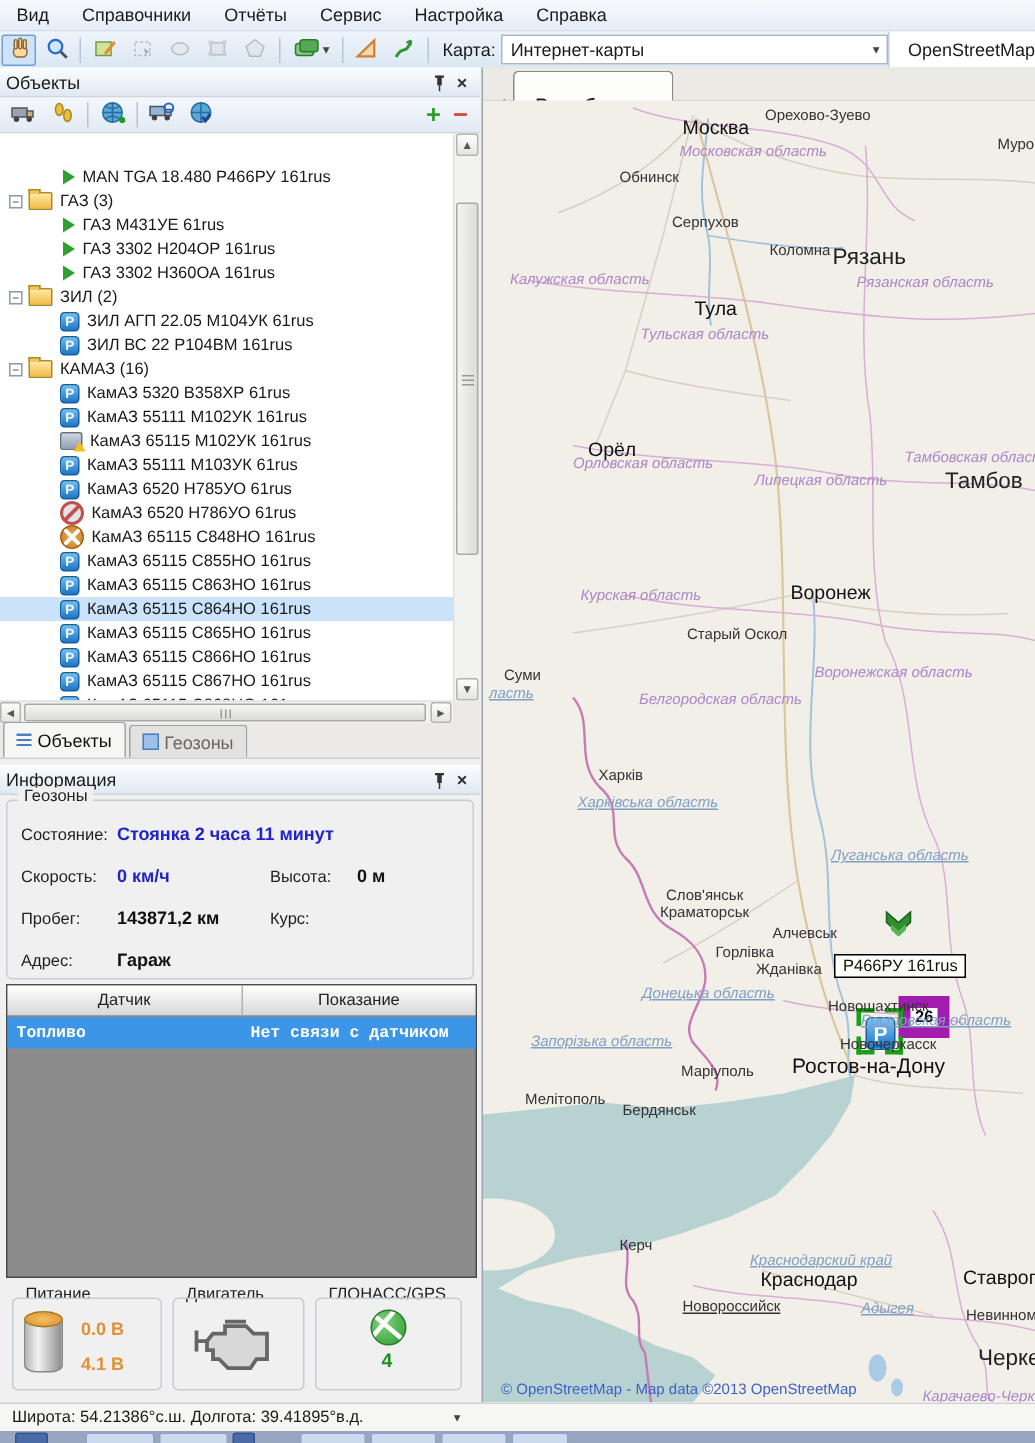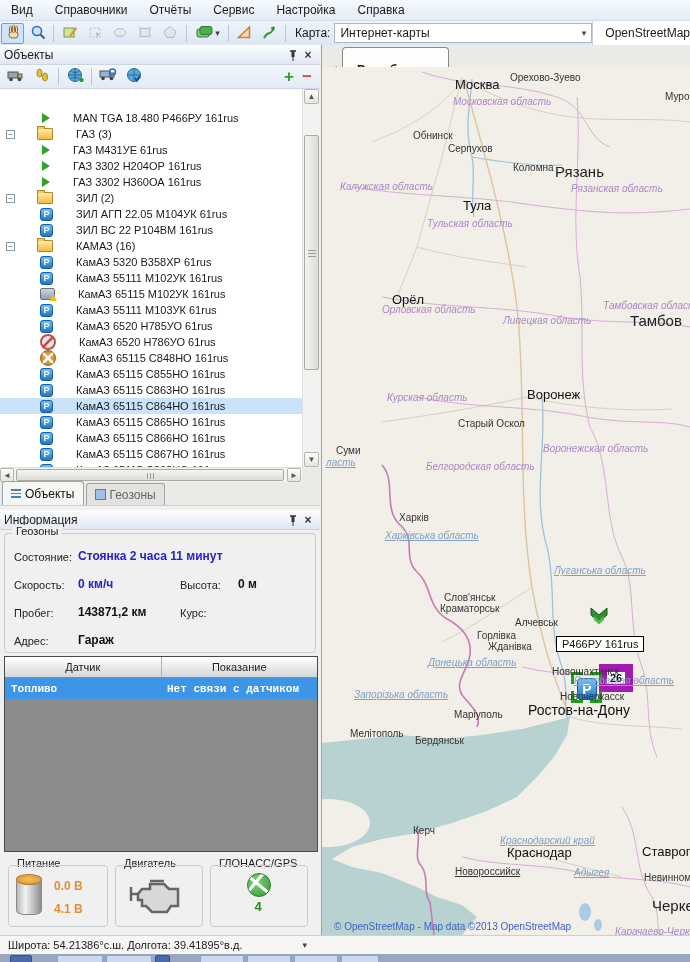--- a/index.html
+++ b/index.html
@@ -30,21 +30,21 @@
   .pin-btn,.close-btn{width:16px;height:14px;display:flex;align-items:center;justify-content:center;color:#333;}
   .close-btn{font-weight:bold;font-size:12px;}
   .obj-toolbar{position:absolute;left:0;top:20px;width:320px;height:24px;display:flex;align-items:center;
                background:linear-gradient(#f4f8fc,#e2eaf4);border-bottom:1px solid #cdd6e0;padding-left:3px;box-sizing:border-box;}
   .obj-toolbar .spacer{flex:1;}
   .plus-btn{color:#2ea02e;font-size:17px;font-weight:bold;width:18px;text-align:center;}
   .minus-btn{color:#d24a3a;font-size:17px;font-weight:bold;width:18px;text-align:center;margin-right:4px;}
   
   .tree{position:absolute;left:0;top:44px;width:302px;height:378px;background:#fff;overflow:hidden;}
   .tree-inner{position:absolute;left:0;top:21px;width:100%;}
-  .tree-row{height:16px;display:flex;align-items:center;font-size:11px;white-space:nowrap;gap:18px;}
+  .tree-row{height:16px;display:flex;align-items:center;font-size:11px;white-space:nowrap;}
   .tree-row.ind1{padding-left:6px;}
   .tree-row.ind2{padding-left:40px;}
   .tree-row.sel{background:#cbe3fa;}
   .tree-row .tl{margin-left:5px;}
   .expander{width:9px;height:9px;border:1px solid #8899aa;background:#fff;font-size:8px;line-height:7px;text-align:center;
             margin-right:4px;color:#444;box-sizing:border-box;}
   .ic-folder{width:14px;height:10px;background:linear-gradient(#ffe9a8,#f0bc44);border:1px solid #b08820;border-radius:1px;position:relative;}
   .ic-folder::before{content:'';position:absolute;top:-3px;left:-1px;width:6px;height:2px;background:#f4c856;border:1px solid #b08820;border-bottom:none;}
   .ic-arrow{width:0;height:0;border-left:8px solid #2fa12f;border-top:5px solid transparent;border-bottom:5px solid transparent;margin-left:2px;}
   .ic-p{width:13px;height:13px;background:linear-gradient(#6fc0f0,#1d76c8);border:1px solid #15609f;border-radius:3px;
@@ -550,21 +550,21 @@
       <div class="bracket" style="left:268px;top:605px;border-left:none;border-bottom:none"></div>
       <div class="bracket" style="left:249px;top:624px;border-right:none;border-top:none"></div>
       <div class="bracket" style="left:268px;top:624px;border-left:none;border-top:none"></div>
       <div class="pmark">P</div>
 
       <div class="attribution">© OpenStreetMap - Map data ©2013 OpenStreetMap</div>
     <div class="ml lg" style="left: 133px; top: 10px;">Москва</div>
         <div class="ml sm" style="left: 188px; top: 5px;">Орехово-Зуево</div>
         <div class="ml sm" style="left: 343px; top: 24px;">Муром</div>
         <div class="ml obl" style="left: 131px; top: 29px;">Московская область</div>
-        <div class="ml sm" style="left: 91px; top: 63px;">Обнинск</div>
+        <div class="ml sm" style="left: 91px; top: 46px;">Обнинск</div>
         <div class="ml sm" style="left: 126px; top: 76px;">Серпухов</div>
         <div class="ml sm" style="left: 191px; top: 63px; margin-top: 32px;">Коломна</div>
         <div class="ml md" style="left: 233px; top: 96px;">Рязань</div>
         <div class="ml obl" style="left: 18px; top: 114px; text-align: center;">Калужская область</div>
         <div class="ml lg" style="left: 141px; top: 131px;">Тула</div>
         <div class="ml obl" style="left: 105px; top: 151px;">Тульская область</div>
         <div class="ml obl" style="left: 249px; top: 116px;">Рязанская область</div>
         <div class="ml lg" style="left: 70px; top: 225px;">Орёл</div>
         <div class="ml obl" style="left: 60px; top: 237px;">Орловская область</div>
         <div class="ml obl" style="left: 181px; top: 248px;">Липецкая область</div>
@@ -577,21 +577,21 @@
         <div class="ml sm" style="left: 14px; top: 378px;">Суми</div>
         <div class="ml oblb" style="left: 4px; top: 390px;">ласть</div>
         <div class="ml obl" style="left: 104px; top: 394px;">Белгородская область</div>
         <div class="ml sm" style="left: 77px; top: 445px;">Харків</div>
         <div class="ml oblb" style="left: 63px; top: 463px;">Харківська область</div>
         <div class="ml oblb" style="left: 232px; top: 498px;">Луганська область</div>
         <div class="ml sm" style="left: 122px; top: 525px;">Слов'янськ</div>
         <div class="ml sm" style="left: 118px; top: 536px;">Краматорськ</div>
         <div class="ml sm" style="left: 193px; top: 550px;">Алчевськ</div>
         <div class="ml sm" style="left: 155px; top: 563px;">Горлівка</div>
-        <div class="ml sm" style="left: 166px; top: 574px;">Жданівка</div>
+        <div class="ml sm" style="left: 182px; top: 574px;">Жданівка</div>
         <div class="ml oblb" style="left: 106px; top: 590px;">Донецька область</div>
         <div class="ml oblb" style="left: 32px; top: 622px;">Запорізька область</div>
         <div class="ml sm" style="left: 230px; top: 599px;">Новошахтинск</div>
         <div class="ml oblb" style="left: 252px; top: 608px;">Ростовская область</div>
         <div class="ml sm" style="left: 238px; top: 624px;">Новочеркасск</div>
         <div class="ml xl" style="left: 206px; top: 635px;">Ростов-на-Дону</div>
         <div class="ml sm" style="left: 132px; top: 642px;">Маріуполь</div>
         <div class="ml sm" style="left: 28px; top: 661px;">Мелітополь</div>
         <div class="ml sm" style="left: 93px; top: 668px;">Бердянськ</div>
         <div class="ml sm" style="left: 91px; top: 758px;">Керч</div>

